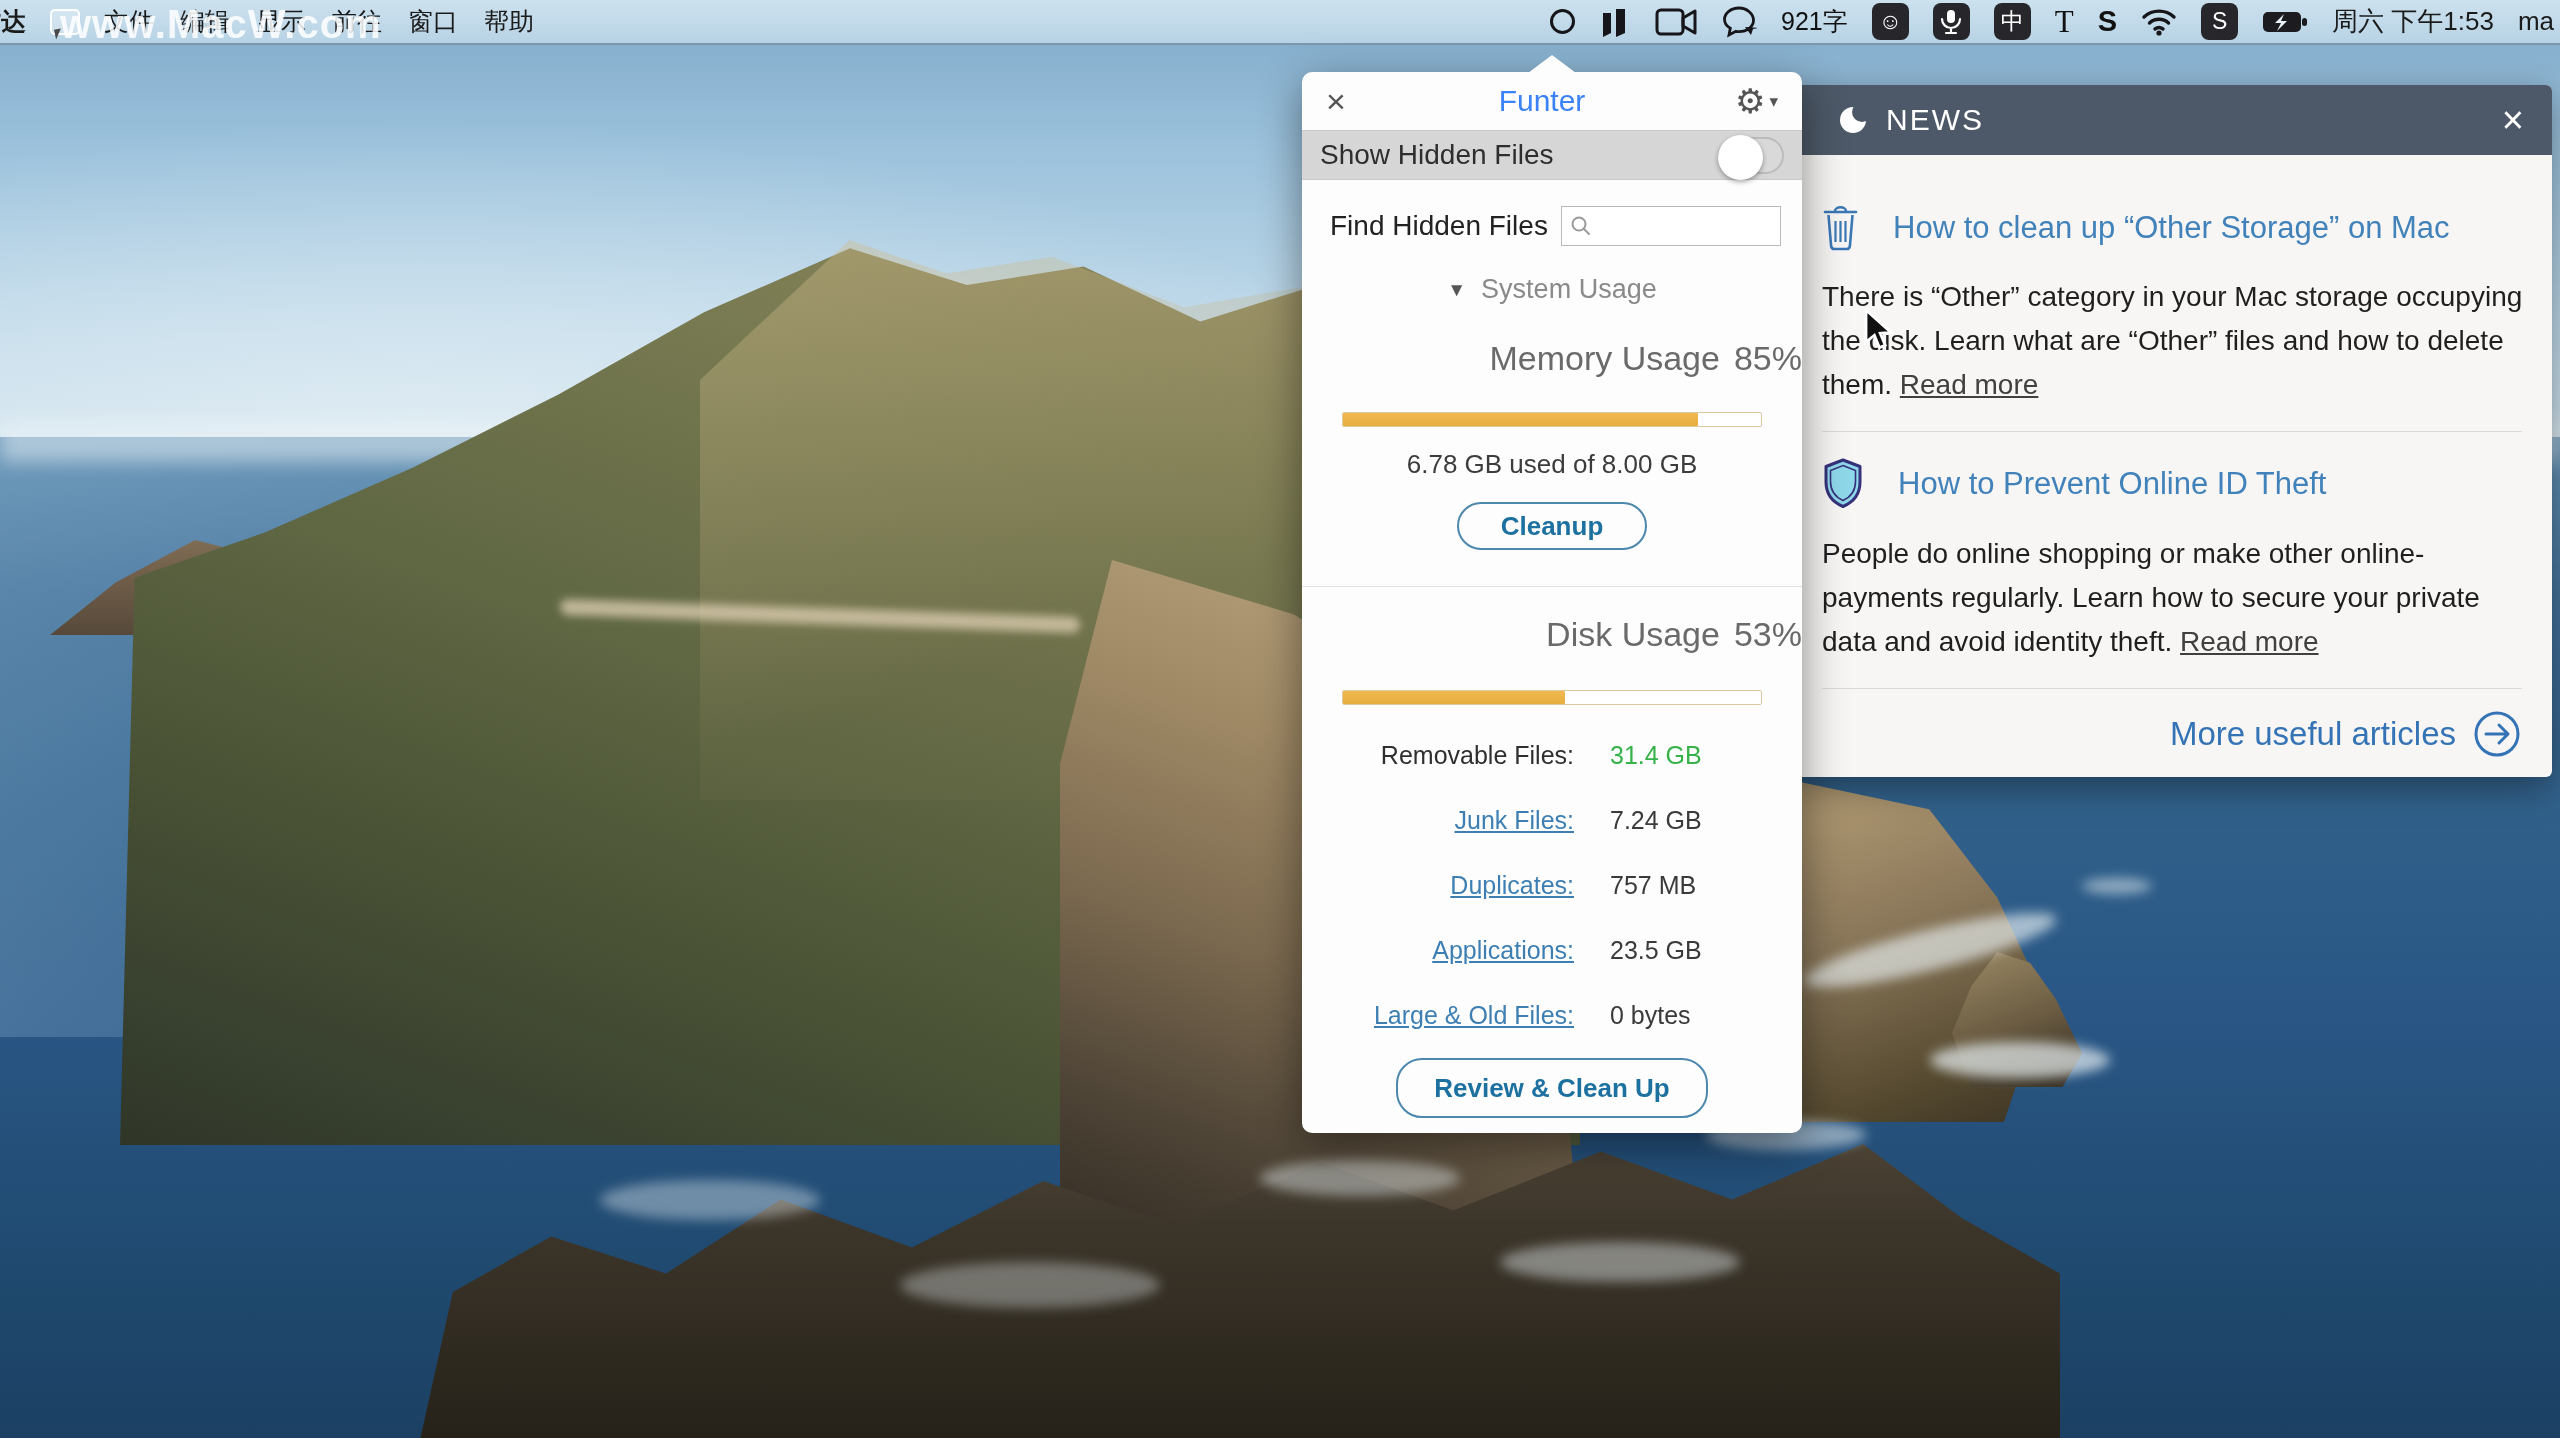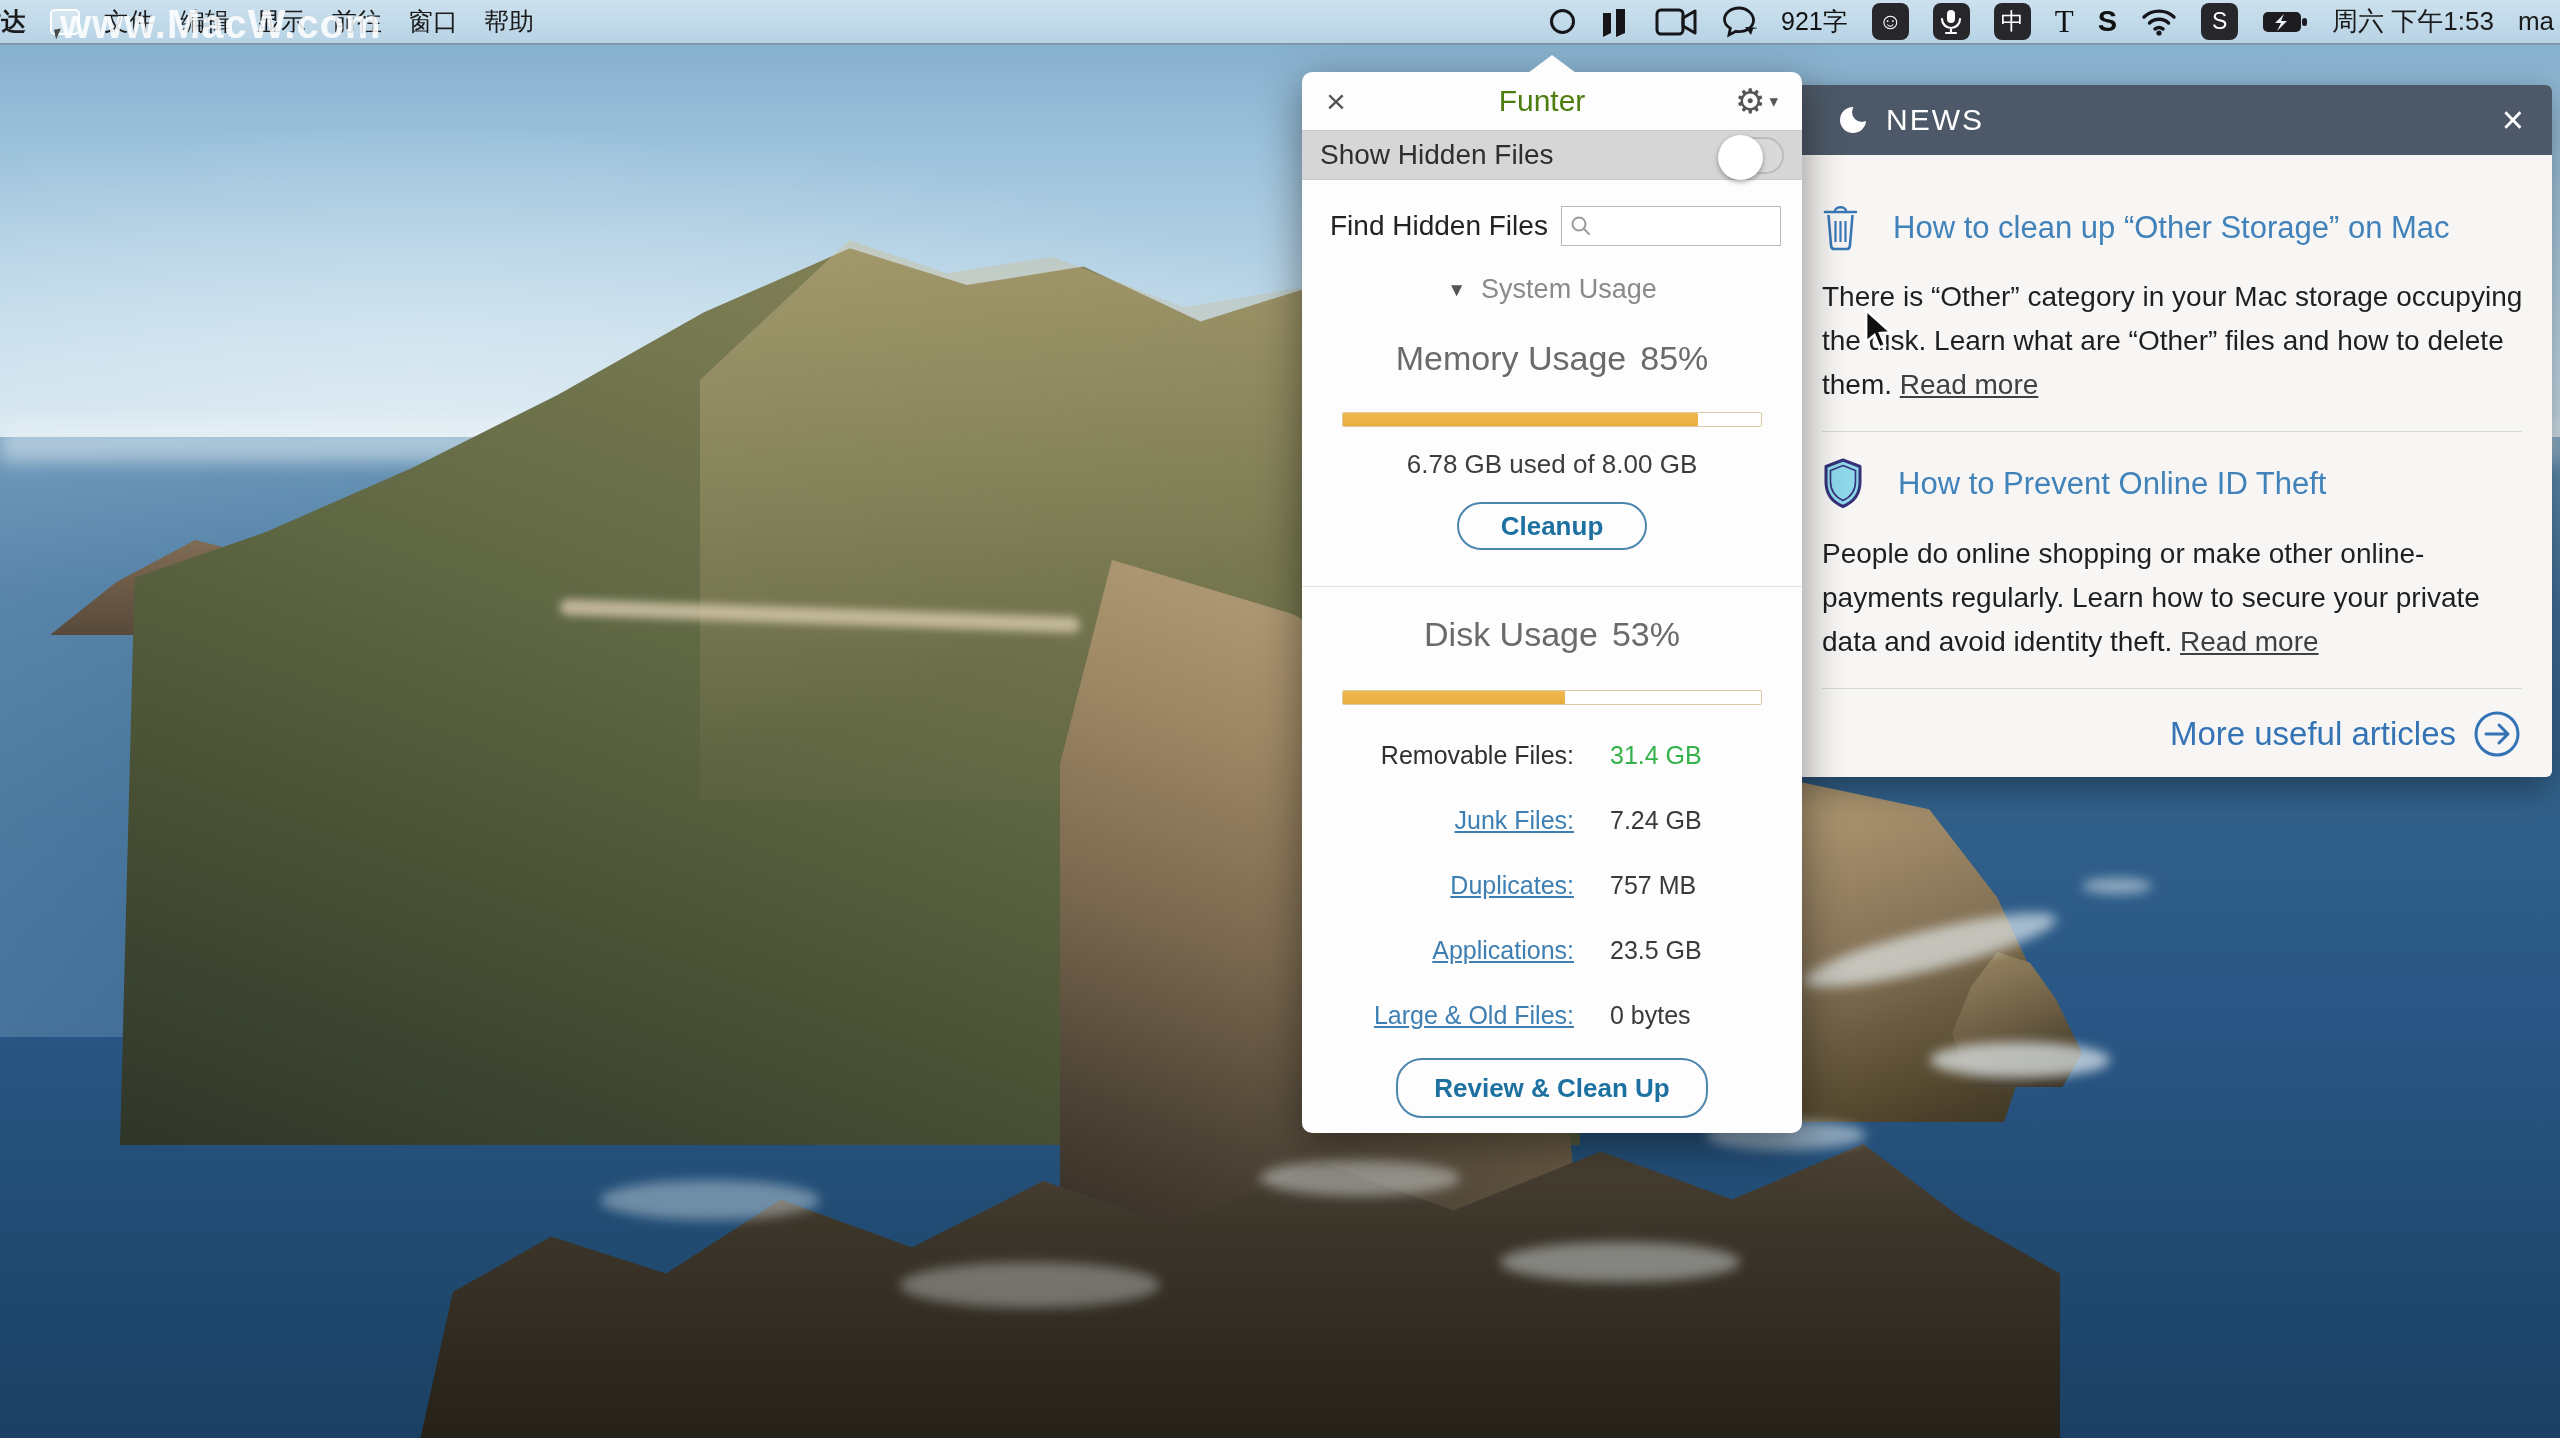--- a/index.html
+++ b/index.html
@@ -66,38 +66,38 @@
   .bold-s { font-weight:bold; font-size:29px; color:#111; }
   .clock { font-size:26px; }
 
   
   .popup { position:absolute; left:1302px; top:72px; width:500px; height:1061px; z-index:30;
          background:#fdfdfd; border-radius:10px; box-shadow:0 12px 44px rgba(0,0,0,.45); }
   .popup-arrow { position:absolute; top:-17px; left:50%; margin-left:-24px; width:0; height:0;
          border-left:24px solid transparent; border-right:24px solid transparent; border-bottom:18px solid #fdfdfd; }
   .popup-header { height:58px; display:flex; align-items:center; padding:0 24px; }
   .popup-close { font-size:34px; color:#555; font-weight:300; width:40px; cursor:default; }
-  .popup-title { flex:1; text-align:center; font-size:30px; color:#4d7c0f; }
+  .popup-title { flex:1; text-align:center; font-size:30px; color:#3b82f6; }
   .gear-wrap { width:60px; text-align:right; color:#555; display:flex; align-items:center; justify-content:flex-end; gap:4px; }
   .gear-glyph { font-size:34px; line-height:1; }
   .gear-caret { font-size:17px; color:#555; }
   .gray-row { height:50px; background:#d6d6d6; border-top:1px solid #c9c9c9; border-bottom:1px solid #c9c9c9;
          display:flex; align-items:center; justify-content:space-between; padding:0 18px; }
   .gray-row-label { font-size:28px; color:#2e2e2e; }
   .toggle { width:66px; height:37px; border:2px solid #bcbcbc; border-radius:20px; background:#d9d9d9; position:relative; }
   .toggle-knob { position:absolute; left:-2px; top:-4px; width:45px; height:45px; border-radius:50%;
          background:#fff; box-shadow:0 2px 5px rgba(0,0,0,.35); }
   .find-row { margin-top:26px; display:flex; align-items:center; gap:13px; padding-left:28px; }
   .find-label { font-size:28px; color:#222; }
   .search-box { width:220px; height:40px; border:1px solid #b9b9b9; background:#fff; display:flex; align-items:center; padding:0 8px; gap:6px; }
   .search-box input { border:none; outline:none; flex:1; font-size:24px; width:100px; background:transparent; }
   .disclosure-row { margin-top:28px; display:flex; align-items:center; justify-content:center; gap:15px; }
   .disclosure-tri { font-size:19px; color:#555; }
   .disclosure-label { font-size:27px; color:#8a8a8a; }
-  .usage-title { margin-top:34px; text-align:center; font-size:34px; color:#6a6a6a; }
+  .usage-title { margin-top:34px; text-align:right; font-size:34px; color:#6a6a6a; }
   .usage-title b.pct { font-weight:normal; margin-left:14px; color:#6a6a6a; }
   .bar-track { margin:34px auto 0; width:420px; height:15px; background:#fff; border:1px solid #dcc9a2; border-radius:2px; }
   .bar-fill { height:100%; background:linear-gradient(180deg,#efb950,#e8ad3f); border-radius:1px; }
   .used-text { margin-top:22px; text-align:center; font-size:26px; color:#3c3c3c; }
   .pill-btn { display:block; margin:22px auto 0; height:48px; border:2px solid #4c87ad; border-radius:26px;
          background:#fdfdfd; color:#1d71a1; font-weight:bold; font-size:26px; font-family:inherit; }
   .cleanup-btn { width:190px; }
   .section-divider { margin-top:36px; border-top:1px solid #e2e2e2; }
   .disk-title { margin-top:28px; }
   .disk-bar { margin-top:36px; }

